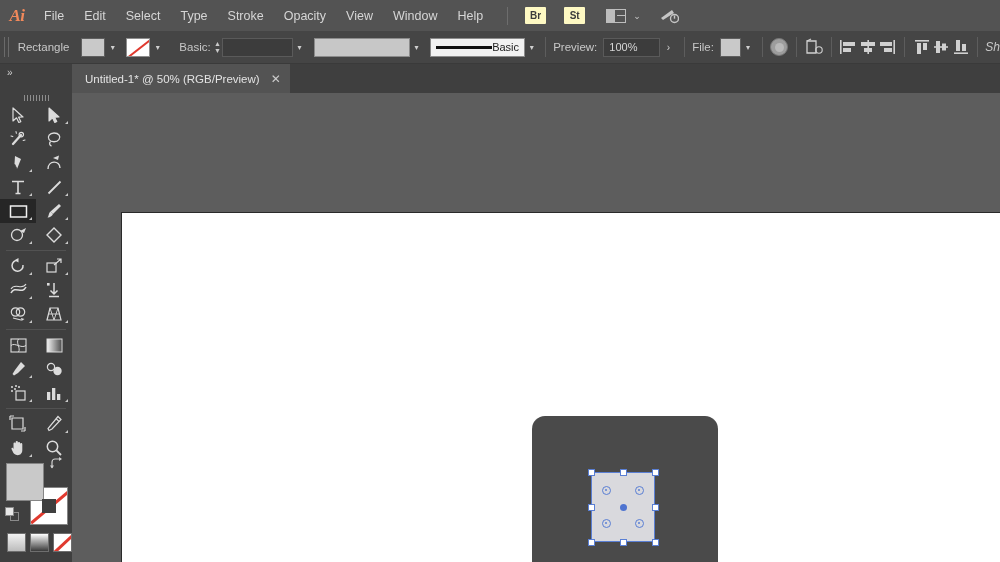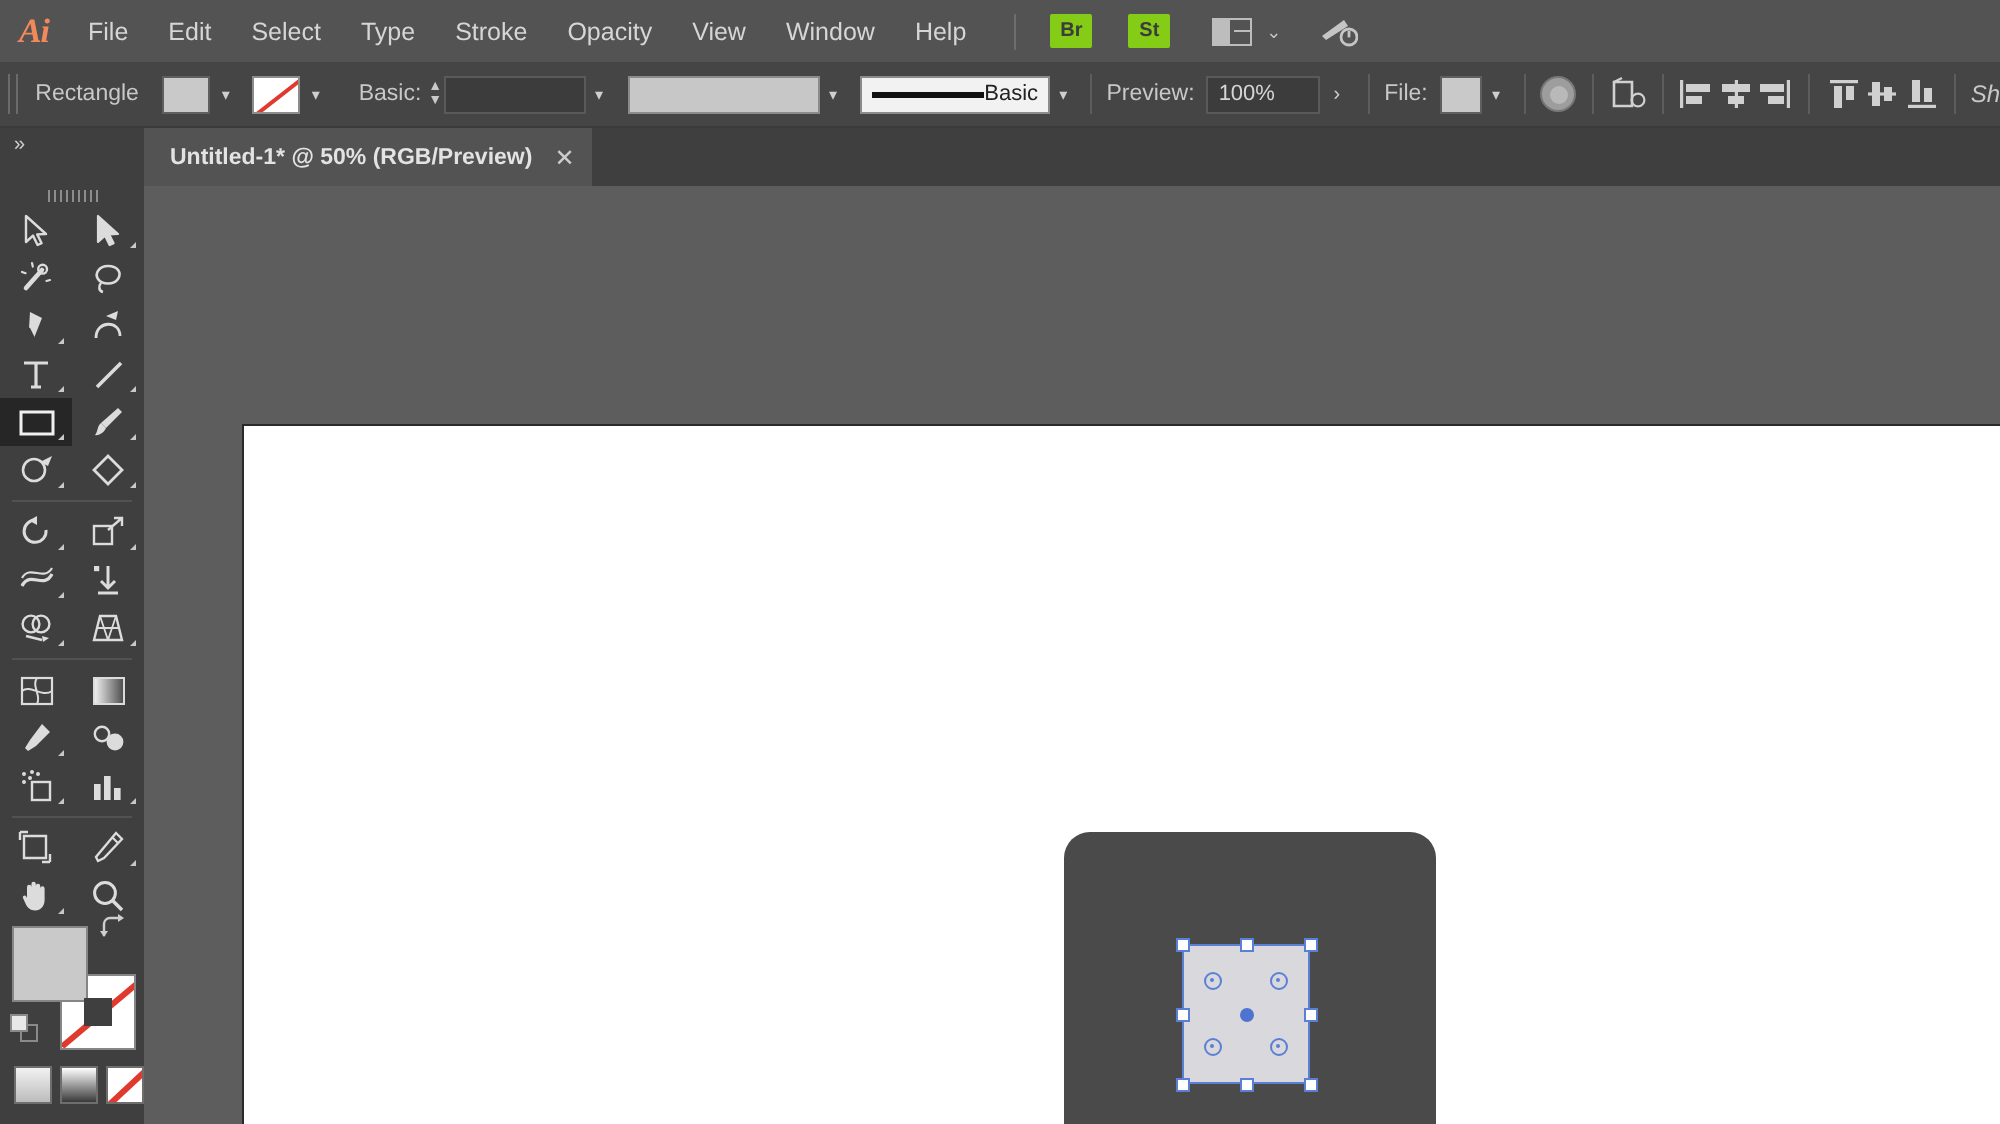--- a/index.html
+++ b/index.html
@@ -29,21 +29,21 @@
     height: 31px; padding: 12px 10px;
     display: flex; align-items: center;
     color: #d6d6d6; font-size: 12.5px;
     cursor: default; white-space: nowrap;
   }
   .mb-sep {
     width: 1px; height: 18px; background: #6d6d6d; margin: 0 8px 0 14px;
   }
   .appbtn {
     width: 21px; height: 17px; margin: 0 9px;
-    background: #84cc16; color: #3c3c3c;
+    background: #fef9c3; color: #3c3c3c;
     font-size: 10px; font-weight: bold;
     display: flex; align-items: center; justify-content: center;
     border-radius: 1px;
   }
   #ws-switch {
     display: flex; align-items: center; margin-left: 12px;
   }
   #ws-icon {
     width: 20px; height: 14px; position: relative;
     border: 1px solid #bdbdbd;
@@ -153,21 +153,21 @@
     position: absolute; left: 0; top: 64px; width: 72px; height: 29px;
     background: #3f3f3f; color: #cfcfcf; font-size: 10px;
     display: flex; align-items: flex-start; padding: 3px 0 0 7px;
   }
   #doc-tab {
     position: absolute; left: 72px; top: 64px;
     height: 29px; padding: 0 9px 0 13px;
     background: #535353;
     display: flex; align-items: center; gap: 11px;
   }
-  #doc-title { color: #e3e3e3; font-size: 11.5px; font-weight: bold; white-space: nowrap; }
+  #doc-title { color: #e3e3e3; font-size: 11.5px; font-weight: normal; white-space: nowrap; }
   #doc-close { color: #cdcdcd; font-size: 12px; cursor: pointer; }
 
   
   #toolbar {
     position: absolute; left: 0; top: 93px; width: 72px; height: 469px;
     background: #3f3f3f;
   }
   #tb-grip {
     position: absolute; left: 24px; top: 2px;
     width: 26px; height: 6px;

